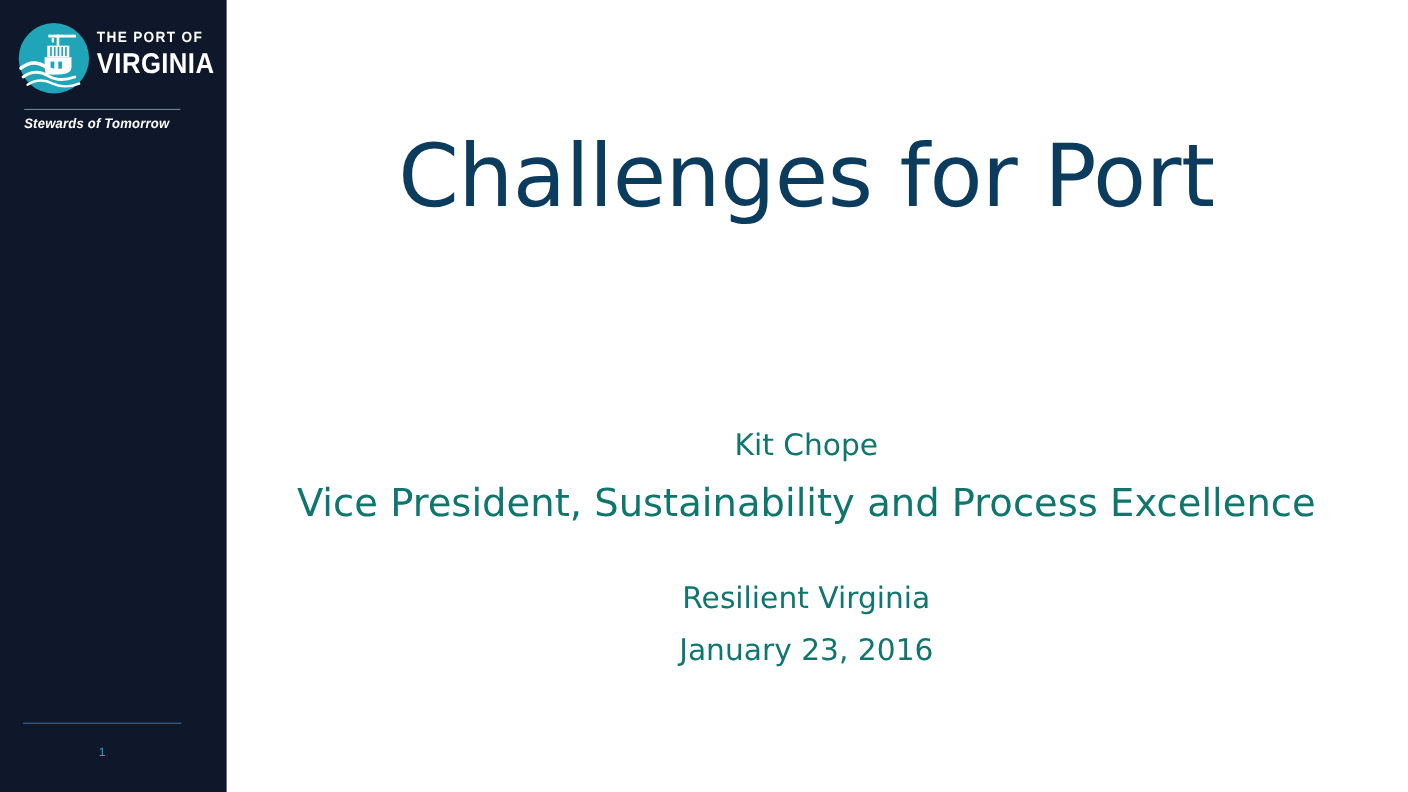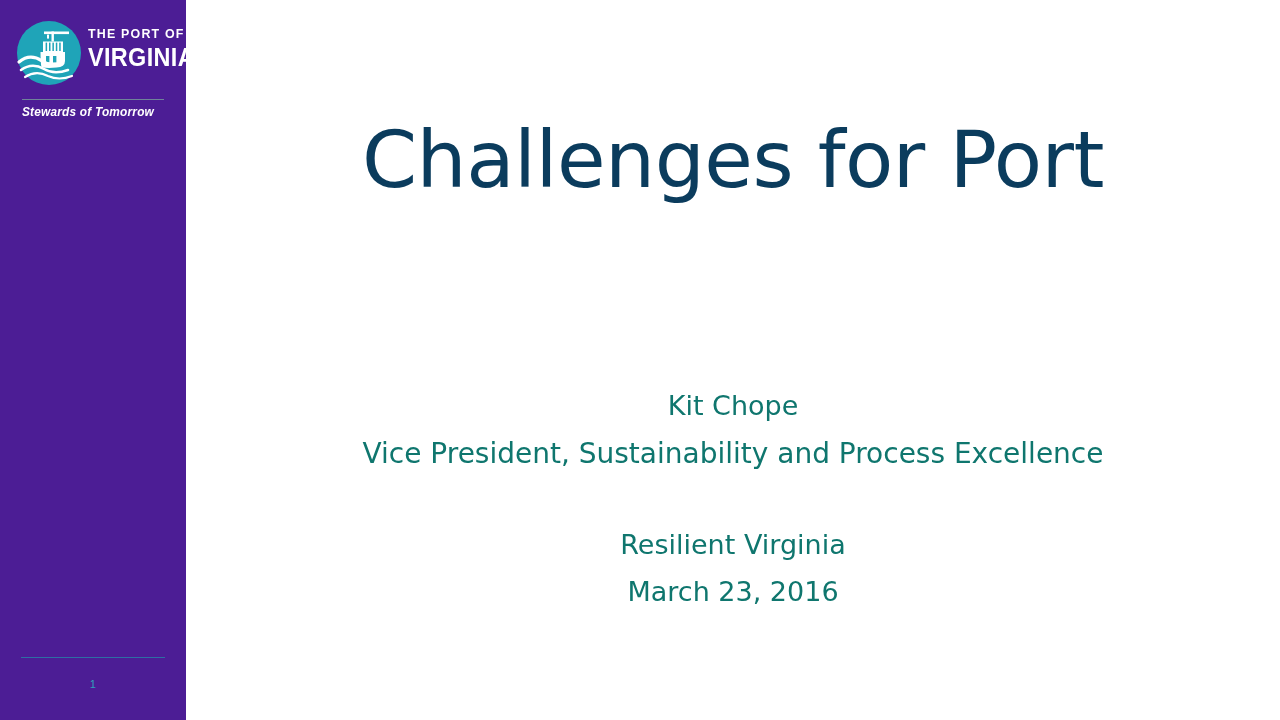--- a/index.html
+++ b/index.html
@@ -20,23 +20,23 @@
     height: 720px;
     background: #ffffff;
     overflow: hidden;
   }
 
   
   .sidebar {
     position: absolute;
     left: 0;
     top: 0;
-    width: 186px;
+    width: 206px;
     height: 720px;
-    background: #4c1d95;
+    background: #0f172a;
   }
 
   .logo-block {
     position: absolute;
     left: 0;
     top: 14px;
     width: 186px;
     height: 100px;
   }
 
@@ -166,21 +166,21 @@
   }
 
   .sub-line {
     font-family: "DejaVu Sans", sans-serif;
     font-weight: 400;
     color: #0f766e;
     line-height: 1.3;
   }
 
   .sub-name   { font-size: 27px; margin-bottom: 13px; }
-  .sub-role   { font-size: 28px; text-align: center; }
+  .sub-role   { font-size: 35px; text-align: center; }
   .sub-event  { font-size: 27px; margin-bottom: 12px; }
   .sub-date   { font-size: 27px; }
 </style>
 </head>
 <body>
 
 <div class="slide">
 
   <div class="sidebar">
 
@@ -232,17 +232,17 @@
       <div>Challenges for Port</div>
     </div>
 
     <div class="subtitle-group-a">
       <div class="sub-line sub-name">Kit Chope</div>
       <div class="sub-line sub-role">Vice President, Sustainability and Process Excellence</div>
     </div>
 
     <div class="subtitle-group-b">
       <div class="sub-line sub-event">Resilient Virginia</div>
-      <div class="sub-line sub-date">March 23, 2016</div>
+      <div class="sub-line sub-date">January 23, 2016</div>
     </div>
 
   </div>
 </div>
 
 </body></html>

